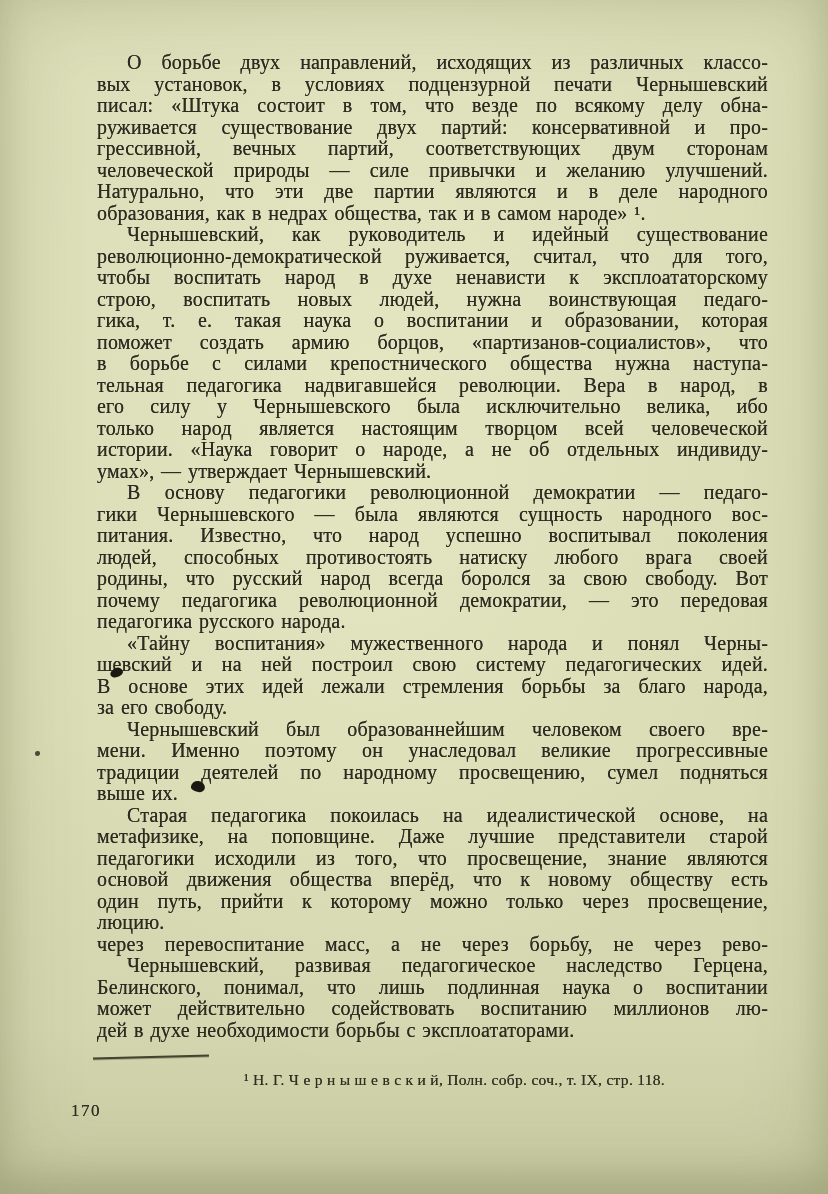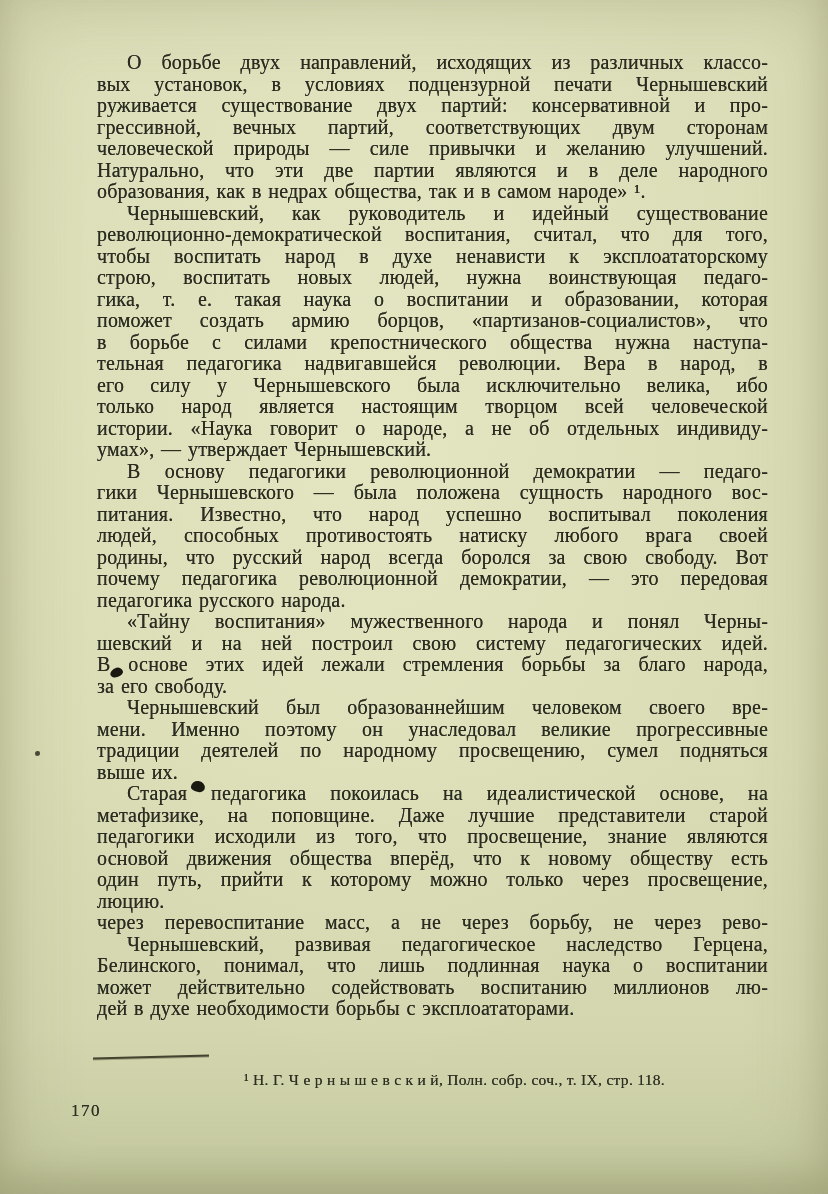--- a/index.html
+++ b/index.html
@@ -95,43 +95,44 @@
   }
 </style>
 </head>
 <body>
 
 <div class="book-page">
   <div class="page-text">
       <div class="paragraph">
         <div class="line indent">О борьбе двух направлений, исходящих из различных классо-</div>
         <div class="line">вых установок, в условиях подцензурной печати Чернышевский</div>
+        <div class="line">писал: «Штука состоит в том, что везде по всякому делу обна-</div>
         <div class="line">руживается существование двух партий: консервативной и про-</div>
         <div class="line">грессивной, вечных партий, соответствующих двум сторонам</div>
         <div class="line">человеческой природы — силе привычки и желанию улучшений.</div>
         <div class="line">Натурально, что эти две партии являются и в деле народного</div>
         <div class="line last">образования, как в недрах общества, так и в самом народе» ¹.</div>
       </div>
       <div class="paragraph">
         <div class="line indent">Чернышевский, как руководитель и идейный существование</div>
-        <div class="line">революционно-демократической воспитания, считал, что для того,</div>
+        <div class="line">революционно-демократической руживается, считал, что для того,</div>
         <div class="line">чтобы воспитать народ в духе ненависти к эксплоататорскому</div>
         <div class="line">строю, воспитать новых людей, нужна воинствующая педаго-</div>
         <div class="line">гика, т. е. такая наука о воспитании и образовании, которая</div>
         <div class="line">поможет создать армию борцов, «партизанов-социалистов», что</div>
         <div class="line">в борьбе с силами крепостнического общества нужна наступа-</div>
         <div class="line">тельная педагогика надвигавшейся революции. Вера в народ, в</div>
         <div class="line">его силу у Чернышевского была исключительно велика, ибо</div>
         <div class="line">только народ является настоящим творцом всей человеческой</div>
         <div class="line">истории. «Наука говорит о народе, а не об отдельных индивиду-</div>
         <div class="line last">умах», — утверждает Чернышевский.</div>
       </div>
       <div class="paragraph">
         <div class="line indent">В основу педагогики революционной демократии — педаго-</div>
-        <div class="line">гики Чернышевского — была положена сущность народного вос-</div>
+        <div class="line">гики Чернышевского — была являются сущность народного вос-</div>
         <div class="line">питания. Известно, что народ успешно воспитывал поколения</div>
         <div class="line">людей, способных противостоять натиску любого врага своей</div>
         <div class="line">родины, что русский народ всегда боролся за свою свободу. Вот</div>
         <div class="line">почему педагогика революционной демократии, — это передовая</div>
         <div class="line last">педагогика русского народа.</div>
       </div>
       <div class="paragraph">
         <div class="line indent">«Тайну воспитания» мужественного народа и понял Черны-</div>
         <div class="line">шевский и на ней построил свою систему педагогических идей.</div>
         <div class="line">В основе этих идей лежали стремления борьбы за благо народа,</div>

